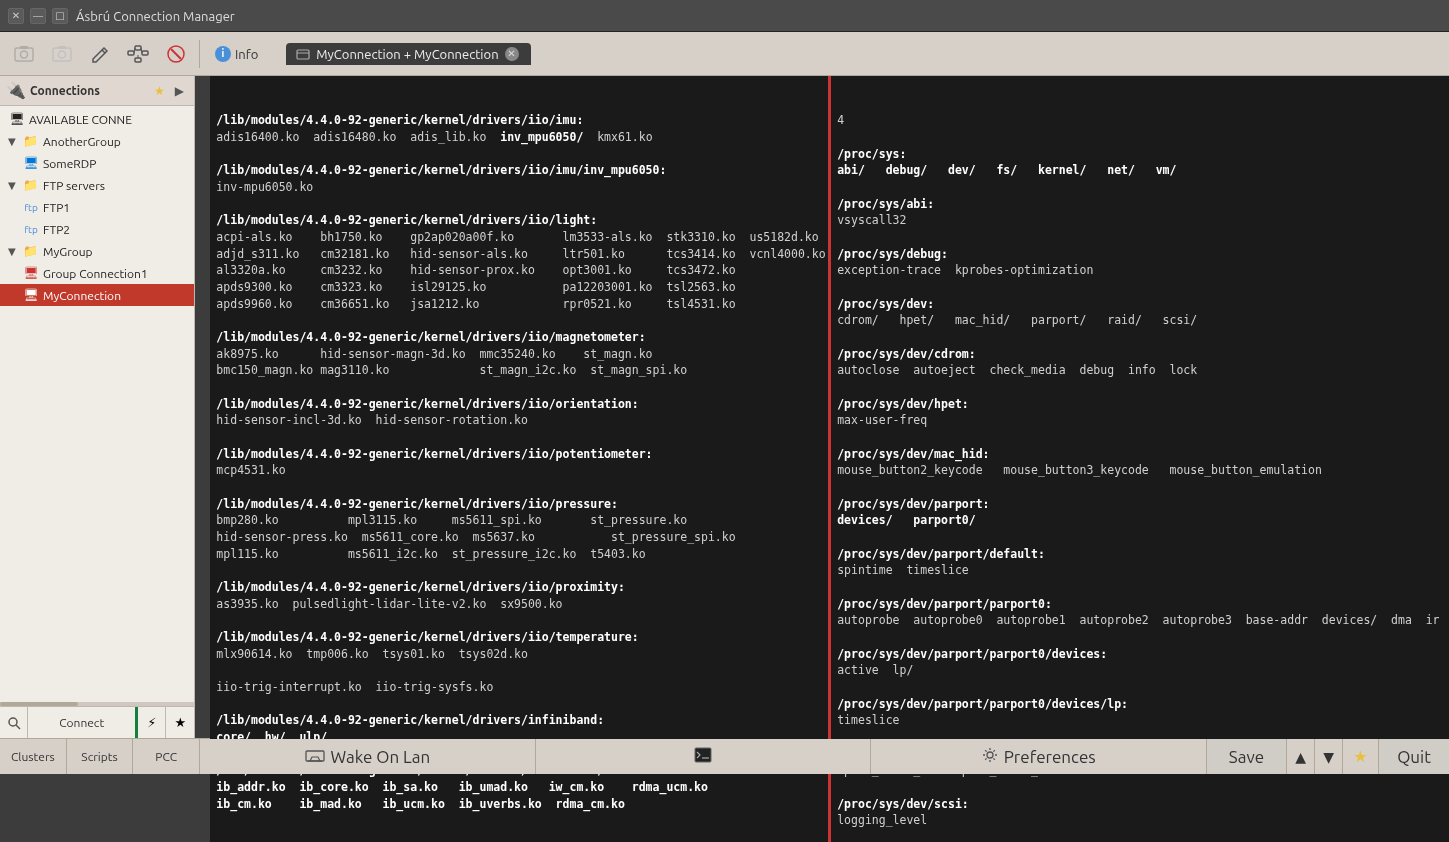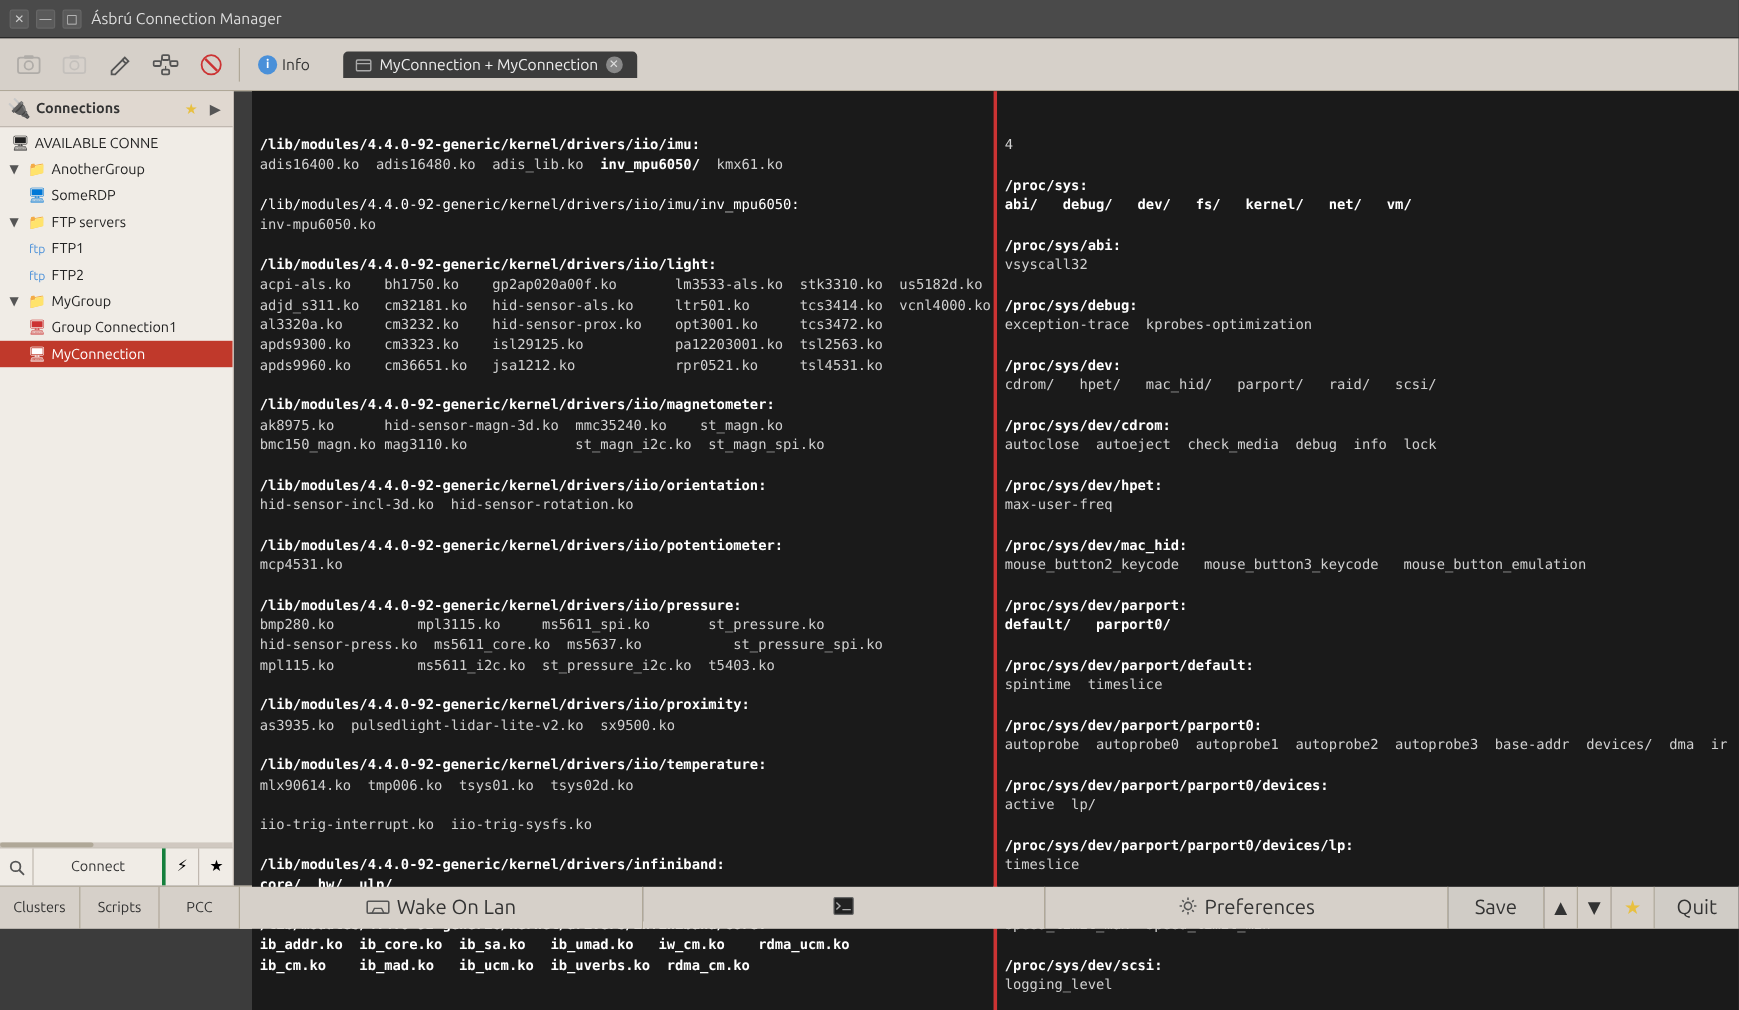--- a/index.html
+++ b/index.html
@@ -230,21 +230,21 @@
     </div>
   </div>
 
   <div id="terminals">
     <div id="terminal-panes">
 
       <div class="term-pane term-scroll" style="overflow-y:scroll;">
         <div style="white-space:pre;font-family:'DejaVu Sans Mono','Courier New',monospace;font-size:11.5px;line-height:1.45;color:#d0d0d0;"><span style="font-weight:bold;color:#fff;">/lib/modules/4.4.0-92-generic/kernel/drivers/iio/imu:</span>
 adis16400.ko  adis16480.ko  adis_lib.ko  <span style="font-weight:bold;color:#fff;">inv_mpu6050/</span>  kmx61.ko
 
-<span style="font-weight:normal;color:#fff;">/lib/modules/4.4.0-92-generic/kernel/drivers/iio/imu/inv_mpu6050:</span>
+<span style="font-weight:bold;color:#fff;">/lib/modules/4.4.0-92-generic/kernel/drivers/iio/imu/inv_mpu6050:</span>
 inv-mpu6050.ko
 
 <span style="font-weight:bold;color:#fff;">/lib/modules/4.4.0-92-generic/kernel/drivers/iio/light:</span>
 acpi-als.ko    bh1750.ko    gp2ap020a00f.ko       lm3533-als.ko  stk3310.ko  us5182d.ko
 adjd_s311.ko   cm32181.ko   hid-sensor-als.ko     ltr501.ko      tcs3414.ko  vcnl4000.ko
 al3320a.ko     cm3232.ko    hid-sensor-prox.ko    opt3001.ko     tcs3472.ko
 apds9300.ko    cm3323.ko    isl29125.ko           pa12203001.ko  tsl2563.ko
 apds9960.ko    cm36651.ko   jsa1212.ko            rpr0521.ko     tsl4531.ko
 
 <span style="font-weight:bold;color:#fff;">/lib/modules/4.4.0-92-generic/kernel/drivers/iio/magnetometer:</span>
@@ -305,21 +305,21 @@
 <span style="font-weight:bold;color:#fff;">/proc/sys/dev/cdrom:</span>
 autoclose  autoeject  check_media  debug  info  lock
 
 <span style="font-weight:bold;color:#fff;">/proc/sys/dev/hpet:</span>
 max-user-freq
 
 <span style="font-weight:bold;color:#fff;">/proc/sys/dev/mac_hid:</span>
 mouse_button2_keycode   mouse_button3_keycode   mouse_button_emulation
 
 <span style="font-weight:bold;color:#fff;">/proc/sys/dev/parport:</span>
-<span style="font-weight:bold;color:#fff;">default/   parport0/</span>
+<span style="font-weight:bold;color:#fff;">devices/   parport0/</span>
 
 <span style="font-weight:bold;color:#fff;">/proc/sys/dev/parport/default:</span>
 spintime  timeslice
 
 <span style="font-weight:bold;color:#fff;">/proc/sys/dev/parport/parport0:</span>
 autoprobe  autoprobe0  autoprobe1  autoprobe2  autoprobe3  base-addr  devices/  dma  ir
 
 <span style="font-weight:bold;color:#fff;">/proc/sys/dev/parport/parport0/devices:</span>
 active  lp/
 

